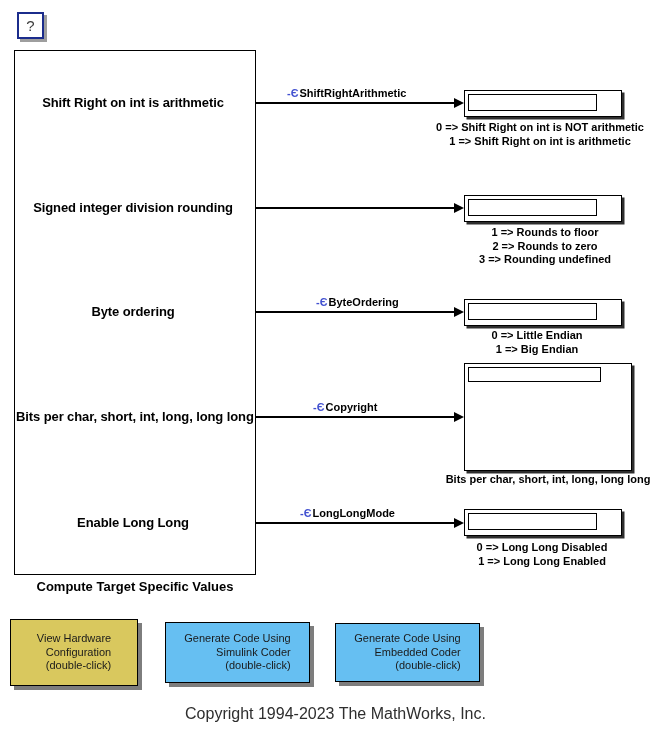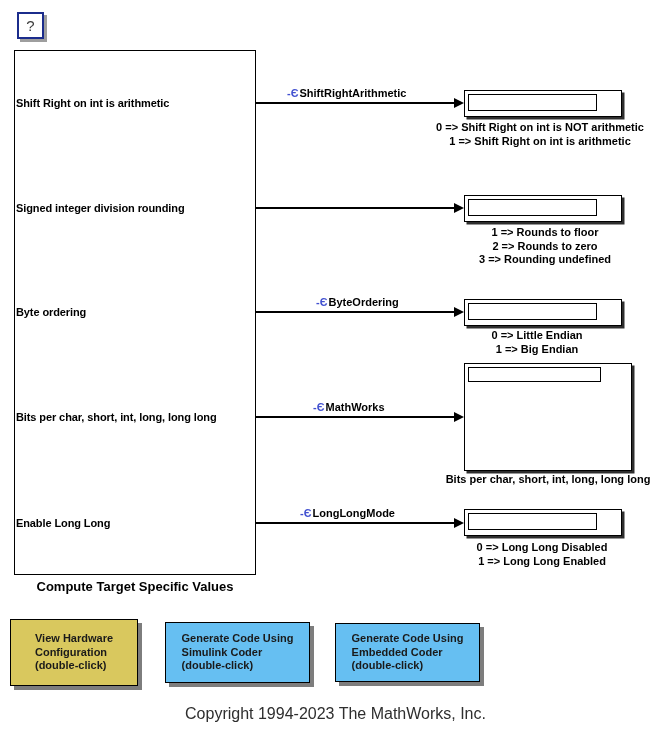--- a/index.html
+++ b/index.html
@@ -15,21 +15,21 @@
     display:flex;align-items:center;justify-content:center;
     font-size:15px;color:#3c3c3c;cursor:pointer;
   }
   
   .subsystem{
     position:absolute;left:14px;top:50px;width:242px;height:525px;box-sizing:border-box;
     background:#fff;border:1.6px solid #000;
   }
   .port-label{
     position:absolute;left:16px;width:234px;height:14px;
-    font-size:11px;font-weight:bold;text-align:left;line-height:14px;
+    font-size:13px;font-weight:bold;text-align:center;line-height:14px;
     letter-spacing:-0.1px;white-space:nowrap;
   }
   .block-caption{
     position:absolute;left:14px;top:579px;width:242px;text-align:center;
     font-size:13px;font-weight:bold;
   }
   
   .sig-line{position:absolute;left:256px;width:199px;height:2px;background:#000;}
   .arrow{position:absolute;left:454px;width:0;height:0;
     border-top:5px solid transparent;border-bottom:5px solid transparent;border-left:10px solid #000;}
@@ -44,22 +44,22 @@
     position:absolute;left:3px;top:3px;box-sizing:border-box;
     border:1.5px solid #000;background:#fff;
   }
   .annot{
     position:absolute;width:320px;text-align:center;
     font-size:11px;font-weight:bold;line-height:13.5px;white-space:pre-line;
   }
   
   .dc-btn{
     position:absolute;box-sizing:border-box;border:1.5px solid #000;
-    display:flex;align-items:center;justify-content:center;text-align:left;
-    font-size:11px;font-weight:bold;line-height:13.5px;white-space:pre-line;
+    display:flex;align-items:center;justify-content:center;text-align:right;
+    font-size:11px;font-weight:normal;line-height:13.5px;white-space:pre-line;
     box-shadow:4px 4px 0 0 #7d7d7d;color:#1a1a1a;cursor:pointer;
   }
   .dc-btn.yellow{left:10px;top:619px;width:128px;height:67px;background:var(--button_yellow);}
   .dc-btn.blue1{left:165px;top:622px;width:145px;height:61px;background:var(--button_blue);}
   .dc-btn.blue2{left:335px;top:623px;width:145px;height:59px;background:var(--button_blue);}
   .dc-btn.cyan{
     left:507px;top:628px;width:120px;height:50px;background:var(--button_cyan);
     font-weight:normal;justify-content:flex-start;text-align:left;
     padding-left:8px;box-shadow:none;color:#000;line-height:14px;
   }
@@ -107,21 +107,21 @@
   <div class="arrow" style="top:307px"></div>
   <div class="sig-label" style="left:316px;top:296px"><span class="badge">-Є</span><span>ByteOrdering</span></div>
   <div class="display" style="top:299px;width:158px;height:27px">
     <div class="value" style="width:129px;height:17px"></div>
   </div>
   <div class="annot" style="left:377px;top:329px">0 =&gt; Little Endian
 1 =&gt; Big Endian</div>
 
   <div class="sig-line" style="top:416px"></div>
   <div class="arrow" style="top:412px"></div>
-  <div class="sig-label" style="left:313px;top:401px"><span class="badge">-Є</span><span>MathWorks</span></div>
+  <div class="sig-label" style="left:313px;top:401px"><span class="badge">-Є</span><span>Copyright</span></div>
   <div class="display" style="top:363px;width:168px;height:108px">
     <div class="value" style="width:133px;height:15px"></div>
   </div>
   <div class="annot" style="left:388px;top:473px">Bits per char, short, int, long, long long</div>
 
   <div class="sig-line" style="top:522px"></div>
   <div class="arrow" style="top:518px"></div>
   <div class="sig-label" style="left:300px;top:507px"><span class="badge">-Є</span><span>LongLongMode</span></div>
   <div class="display" style="top:509px;width:158px;height:27px">
     <div class="value" style="width:129px;height:17px"></div>

